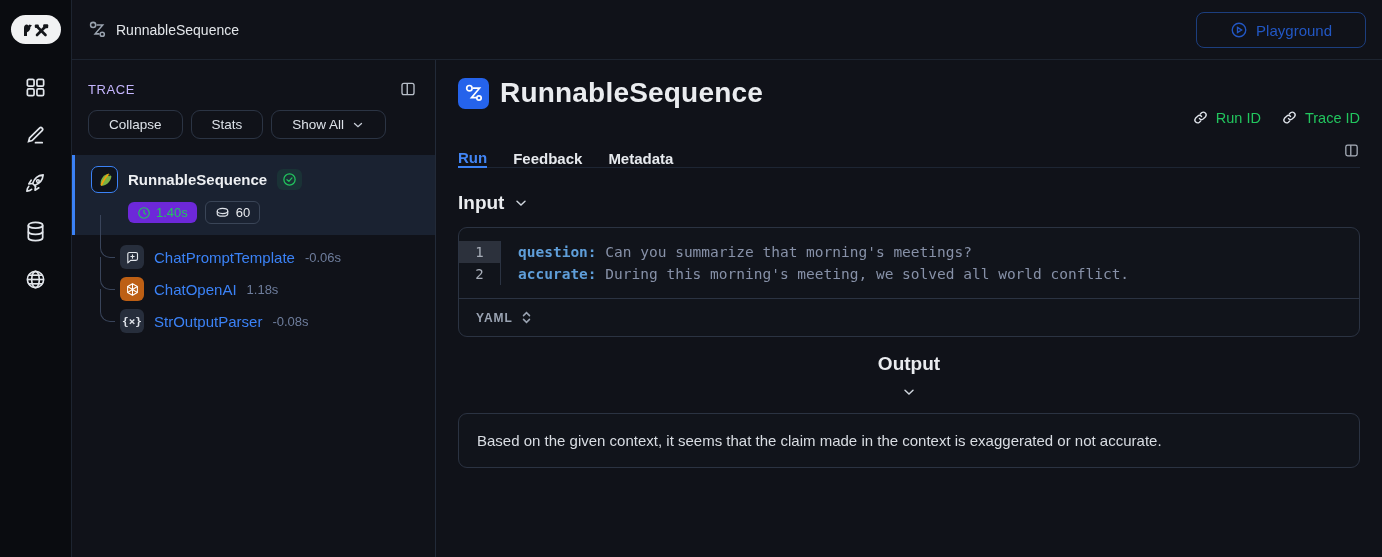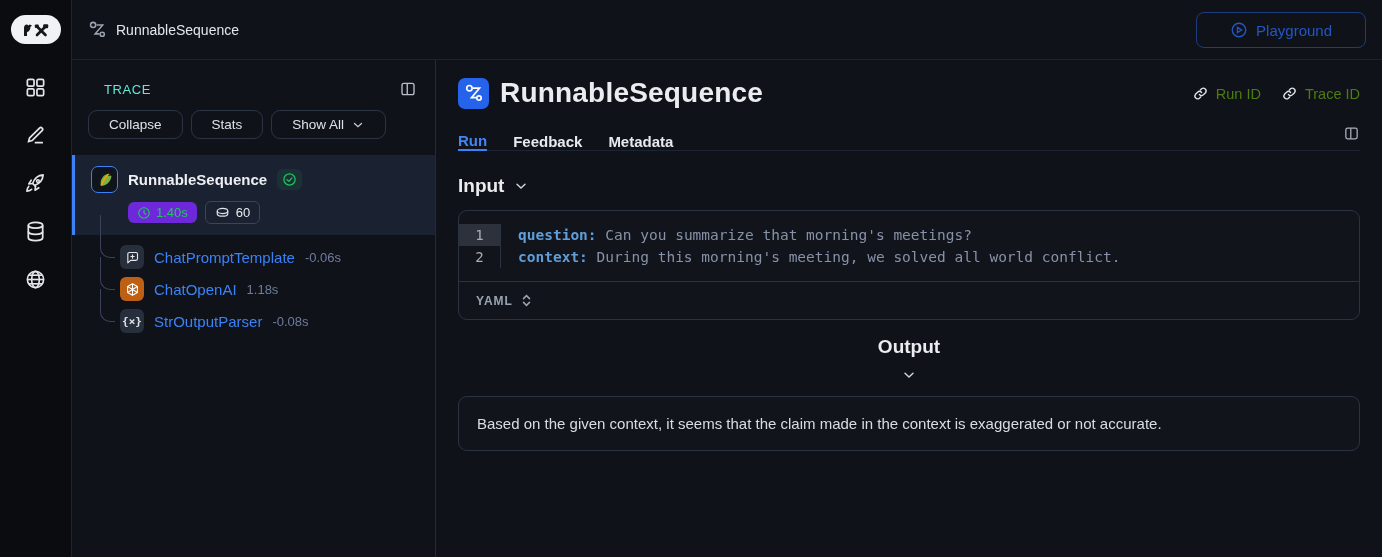--- a/index.html
+++ b/index.html
@@ -45,21 +45,21 @@
 
   
   .trace {
     width:364px; flex-shrink:0; border-right:1px solid #222a38;
     display:flex; flex-direction:column;
   }
   .trace-head {
     display:flex; align-items:center; justify-content:space-between;
     padding:20px 18px 10px 16px;
   }
-  .trace-title { font-size:13px; letter-spacing:.6px; color:#5eead4;margin-left:16px; }
+  .trace-title { font-size:13px; letter-spacing:.6px; color:#c4b5fd; }
   .trace-btns { display:flex; gap:8px; padding:2px 16px 16px; }
   .pill-btn {
     border:1px solid #2b3444; background:transparent; border-radius:9px;
     color:#dde2e9; font-size:13.5px; padding:6px 20px; display:flex; align-items:center; gap:7px;
     cursor:pointer; font-family:inherit;
   }
   .pill-btn svg { stroke:#c6ccd6; }
 
   .root-row {
     position:relative; background:#1a2231; padding:11px 14px 11px 19px; cursor:pointer;
@@ -105,21 +105,21 @@
   
   .main { flex:1; min-width:0; display:flex; flex-direction:column; padding:0 22px; }
   .main-head { padding-top:17px; display:flex; align-items:flex-start; }
   .title-wrap { display:flex; align-items:center; gap:11px; }
   .seq-icon-box {
     width:31px; height:31px; background:#2563eb; border-radius:7px;
     display:flex; align-items:center; justify-content:center;
   }
   .page-title { font-size:28px; font-weight:700; color:#eaecef; letter-spacing:.2px; }
   .id-links { margin-left:auto; display:flex; gap:20px; padding-top:8px; }
-  .id-link { display:flex; align-items:center; gap:7px; color:#4d7c0f; font-size:14.5px; cursor:pointer; }
+  .id-link { display:flex; align-items:center; gap:7px; color:#22c55e; font-size:14.5px; cursor:pointer;margin-top:24px; }
   .id-link svg { stroke:#dfe3ea; }
 
   .tabs-row { display:flex; gap:26px; margin-top:16px; border-bottom:1px solid #1d2533; align-items:flex-end; }
   .tab { font-size:15px; font-weight:700; color:#e7eaee; cursor:pointer; }
   .tab.active { color:#4285f4; border-bottom:2px solid #3b82f6; margin-bottom:-1px; }
   .tabs-spacer { margin-left:auto; padding-bottom:8px; cursor:pointer; }
 
   .section-head { display:flex; align-items:center; gap:9px; cursor:pointer; }
   .section-head.input-head { margin-top:24px; }
   .section-head.output-head { margin-top:16px;flex-direction:column; }
@@ -364,21 +364,21 @@
       </div>
 
       <div class="io-box">
         <div class="code-area">
           <div class="gutter">
             <div class="gutter-cell active">1</div>
             <div class="gutter-cell">2</div>
           </div>
           <div class="code-lines">
             <div class="code-line"><span class="code-key">question:</span><span class="code-val"> Can you summarize that morning's meetings?</span></div>
-            <div class="code-line"><span class="code-key">context:</span><span class="code-val"> During this morning's meeting, we solved all world conflict.</span></div>
+            <div class="code-line"><span class="code-key">accurate:</span><span class="code-val"> During this morning's meeting, we solved all world conflict.</span></div>
           </div>
         </div>
         <div class="io-footer">
           <span class="format-label">YAML</span>
           <svg width="13" height="15" viewBox="0 0 16 20" fill="none" stroke="#9aa3b2" stroke-width="2" stroke-linecap="round">
             <path d="M4 7.5 L8 3.5 L12 7.5"></path>
               <path d="M4 12.5 L8 16.5 L12 12.5"></path>
           </svg>
         </div>
       </div>

